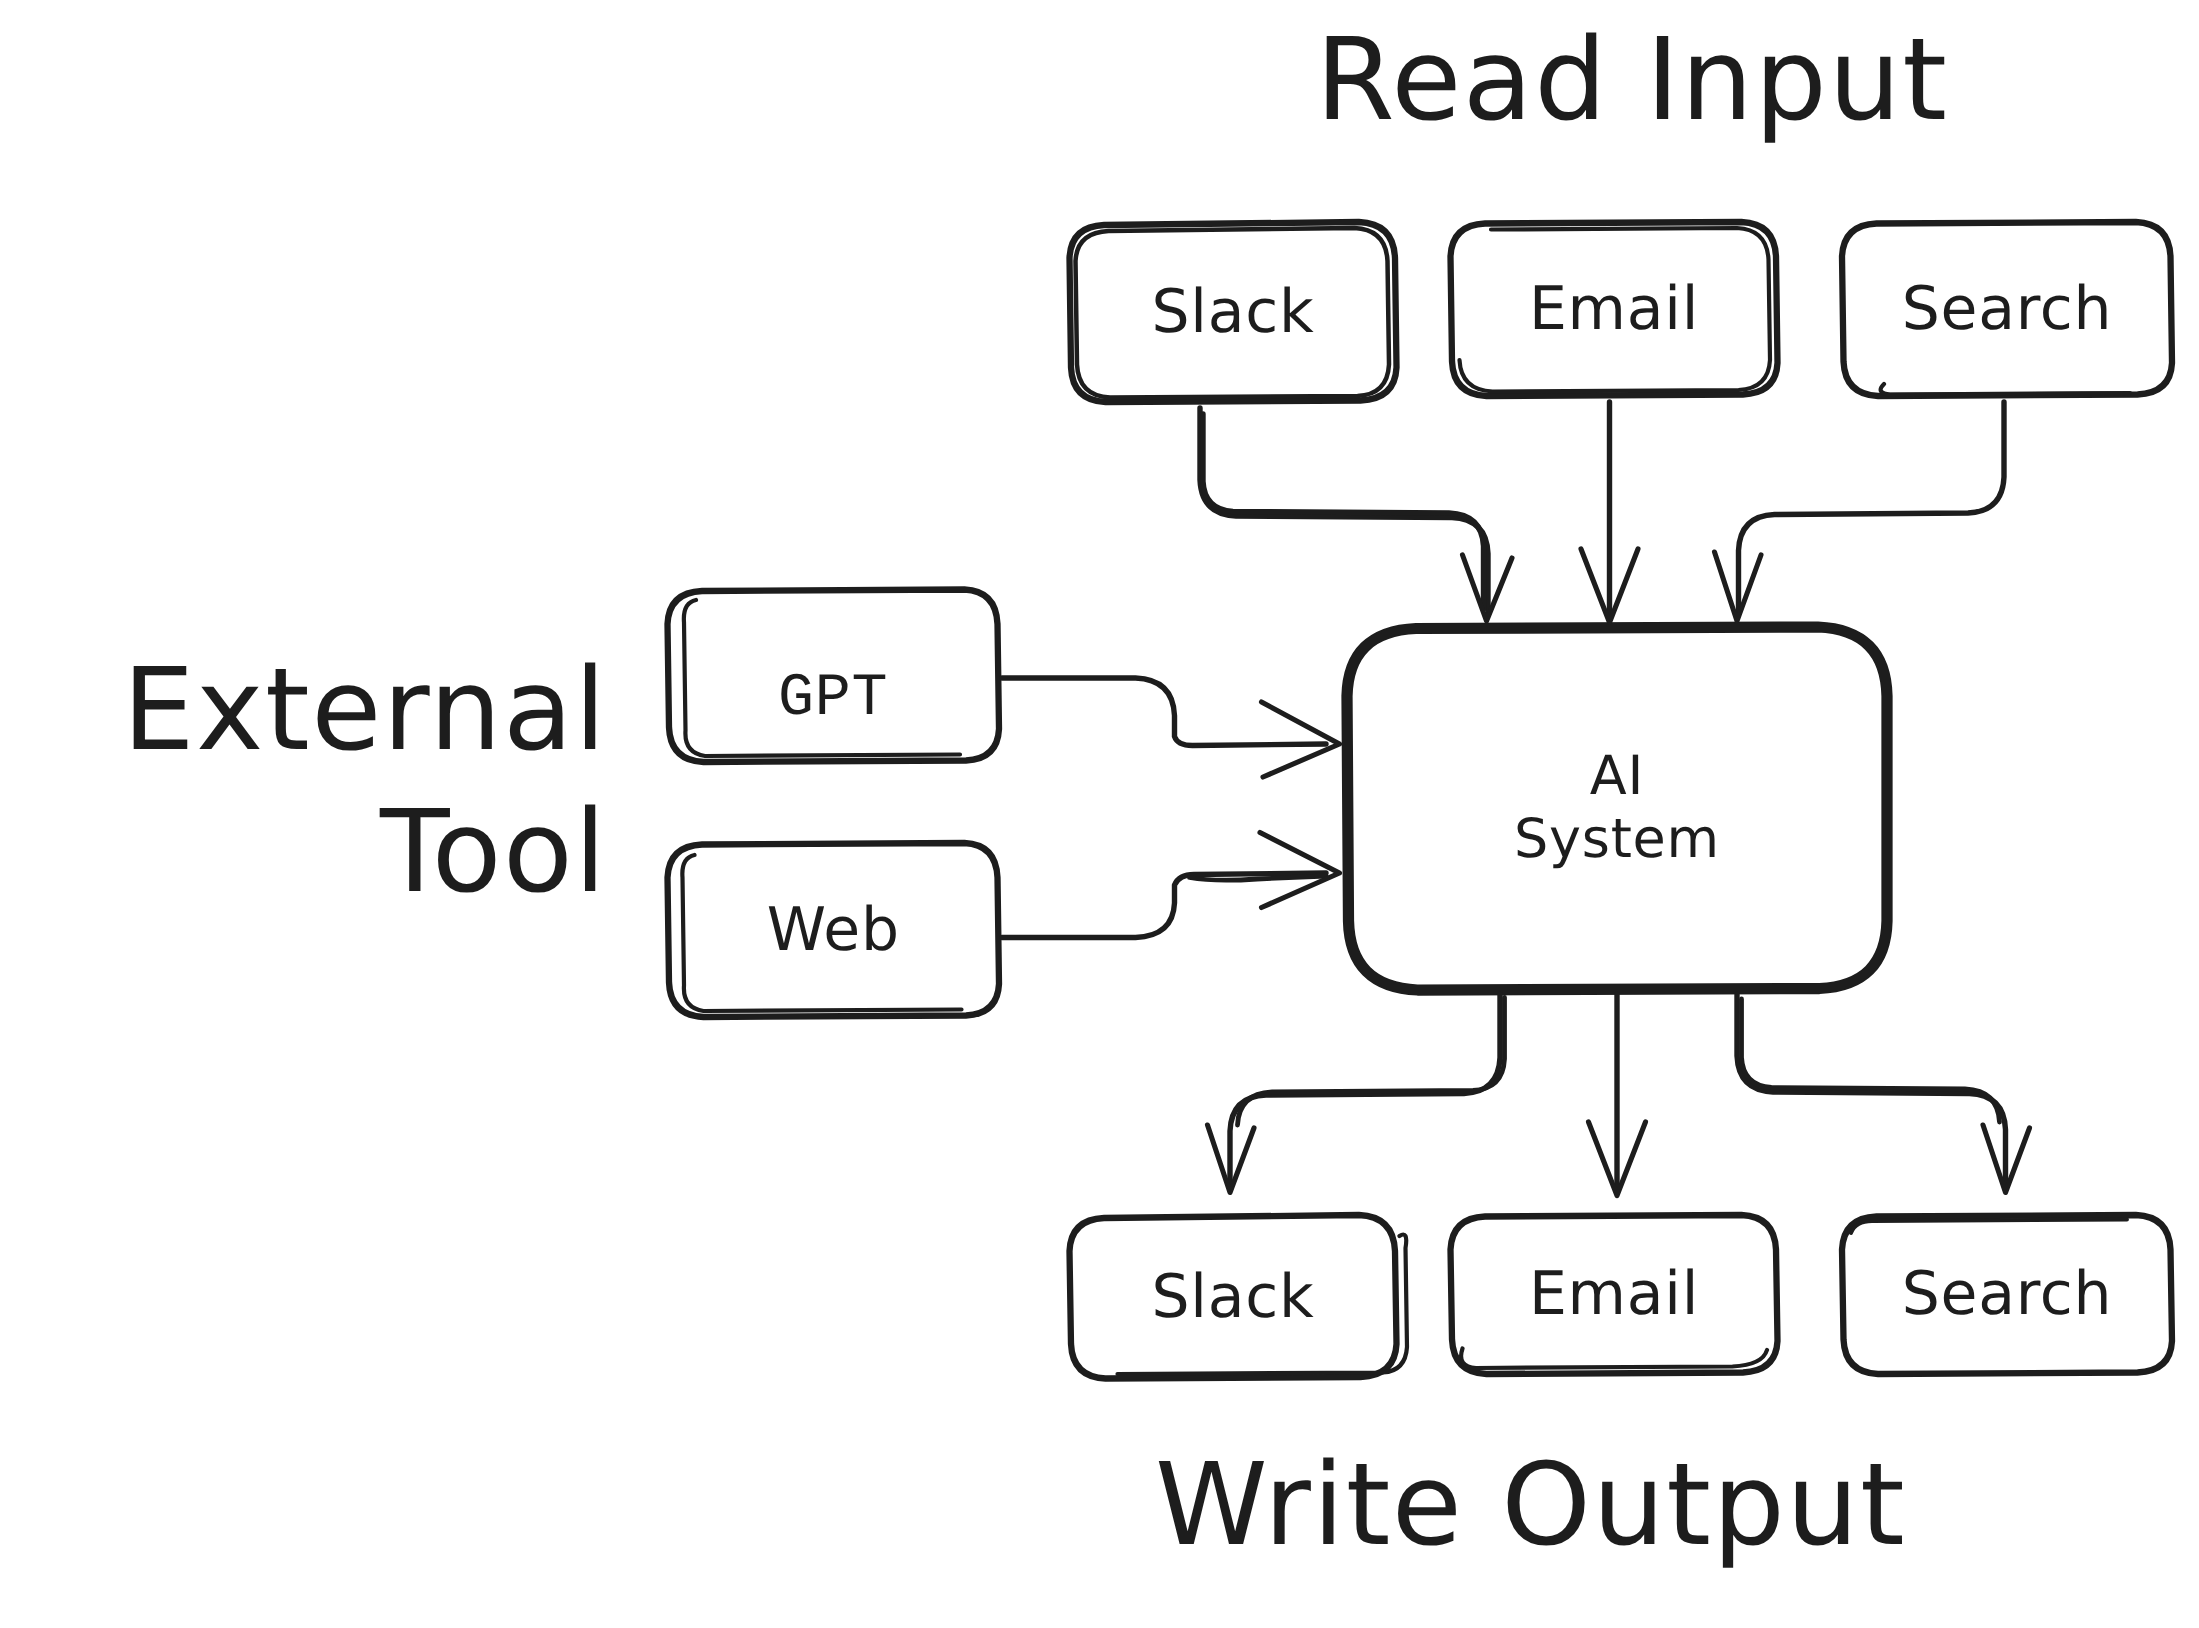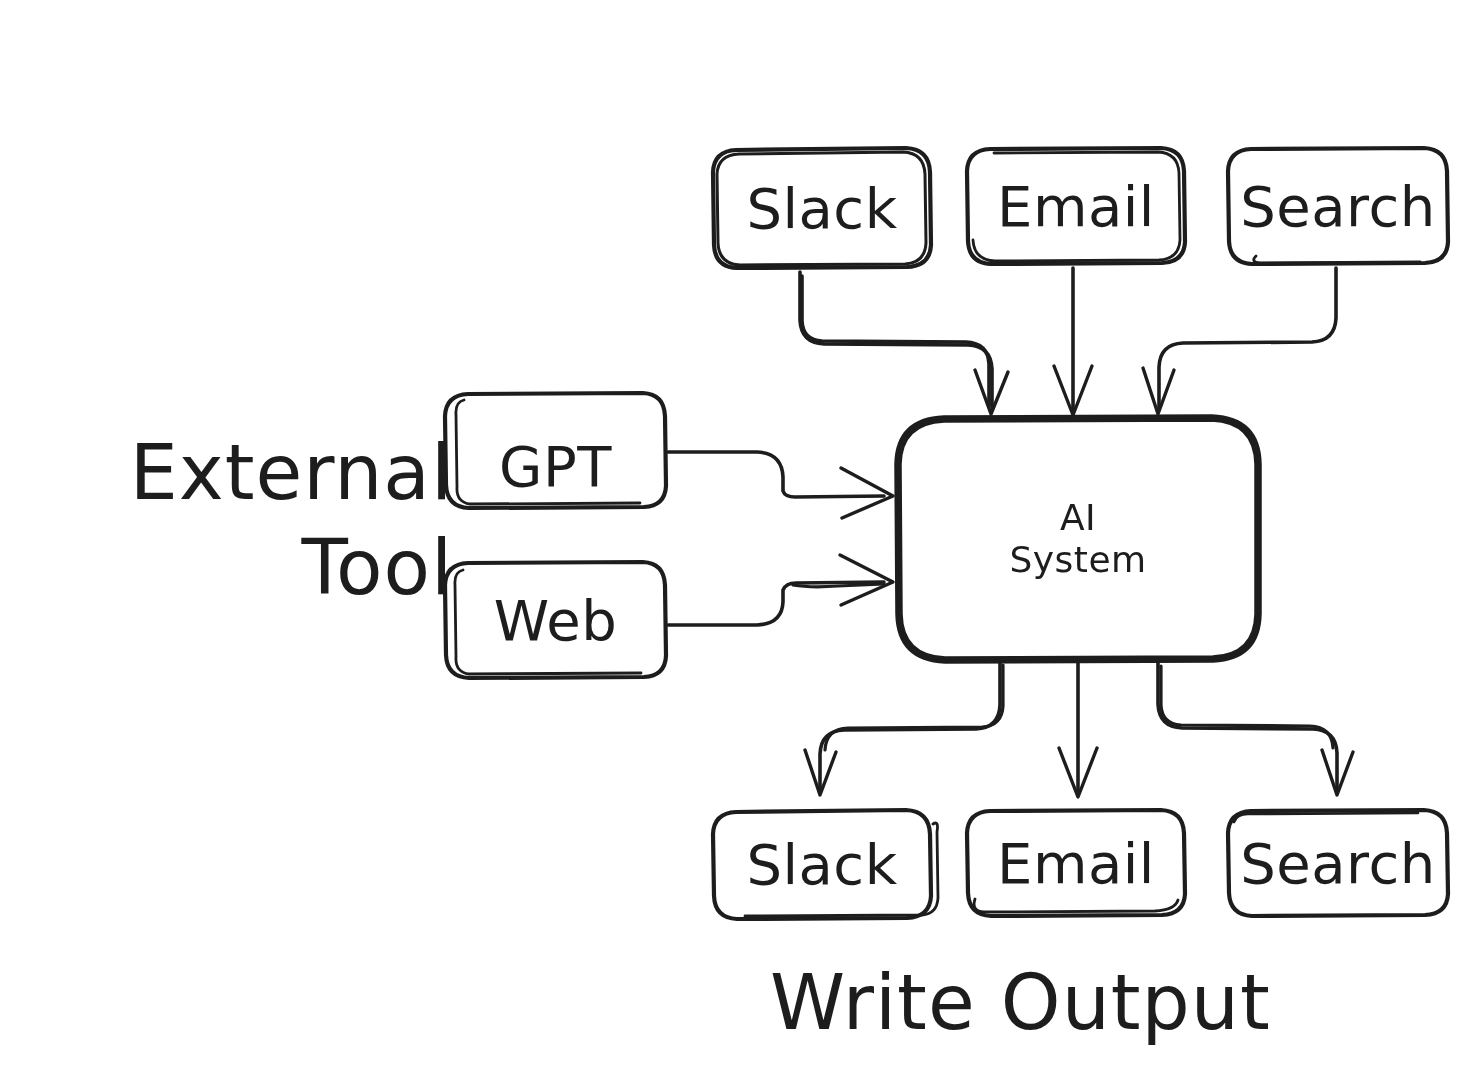--- a/index.html
+++ b/index.html
@@ -33,21 +33,21 @@
     align-items: center;
     justify-content: center;
     text-align: center;
     color: #1d1d1d;
     font-family: "DejaVu Sans", sans-serif;
     font-weight: 400;
     letter-spacing: 0.5px;
     pointer-events: none;
     white-space: pre;
   }
-  .node-label.small { font-size: 56px; text-align: center; }
+  .node-label.small { font-size: 40px; text-align: center; }
   .node-label.center-node { font-size: 36px; line-height: 1.18; }
   .section-title {
     position: absolute;
     color: #1d1d1d;
     font-family: "DejaVu Sans", sans-serif;
     font-weight: 400;
     font-size: 76px;
     letter-spacing: 1px;
     white-space: pre;
   }
@@ -148,33 +148,34 @@
 
       <g>
         <path stroke-width="3.6" d="M1158,663 L1158,704 Q1159,727 1182,728 L1313,729 Q1336,730 1337,753 L1337,790"></path>
         <path stroke-width="3.2" d="M1161,666 L1161,705 Q1162,724 1181,725 L1310,726 Q1332,727 1333,748"></path>
         <path stroke-width="3.4" d="M1322,750 L1337,795 L1353,752"></path>
       </g>
 
     </g>
   </svg>
 
+  <div class="section-title" style="left:818px; top:8px; width:540px; text-align:center;">Read Input</div>
 
-  <div class="section-title left-title" style="left:0px; top:425px; width:405px;padding-left:48px;">External
+  <div class="section-title left-title" style="left:0px; top:425px; width:405px;">External
 Tool</div>
 
   <div class="section-title" style="left:770px; top:958px; width:620px; ">Write Output</div>
 
   <div class="node-label small" style="left:713px; top:148px; width:218px; height:120px;">Slack</div>
 
   <div class="node-label small" style="left:967px; top:148px; width:218px; height:116px;">Email</div>
 
   <div class="node-label small" style="left:1228px; top:148px; width:220px; height:116px;">Search</div>
 
-  <div class="node-label small" style="left:445px; top:393px; width:221px; height:147px;">GPT</div>
+  <div class="node-label small" style="left:445px; top:393px; width:221px; height:147px;font-family:Liberation Mono, monospace;">GPT</div>
 
   <div class="node-label small" style="left:445px; top:562px; width:221px; height:116px;border-radius:10px;">Web</div>
 
   <div class="node-label center-node" style="left:898px; top:418px; width:360px; height:242px;">AI
 System</div>
 
   <div class="node-label small" style="left:713px; top:810px; width:218px; height:109px;">Slack</div>
 
   <div class="node-label small" style="left:967px; top:810px; width:218px; height:106px;">Email</div>
 

